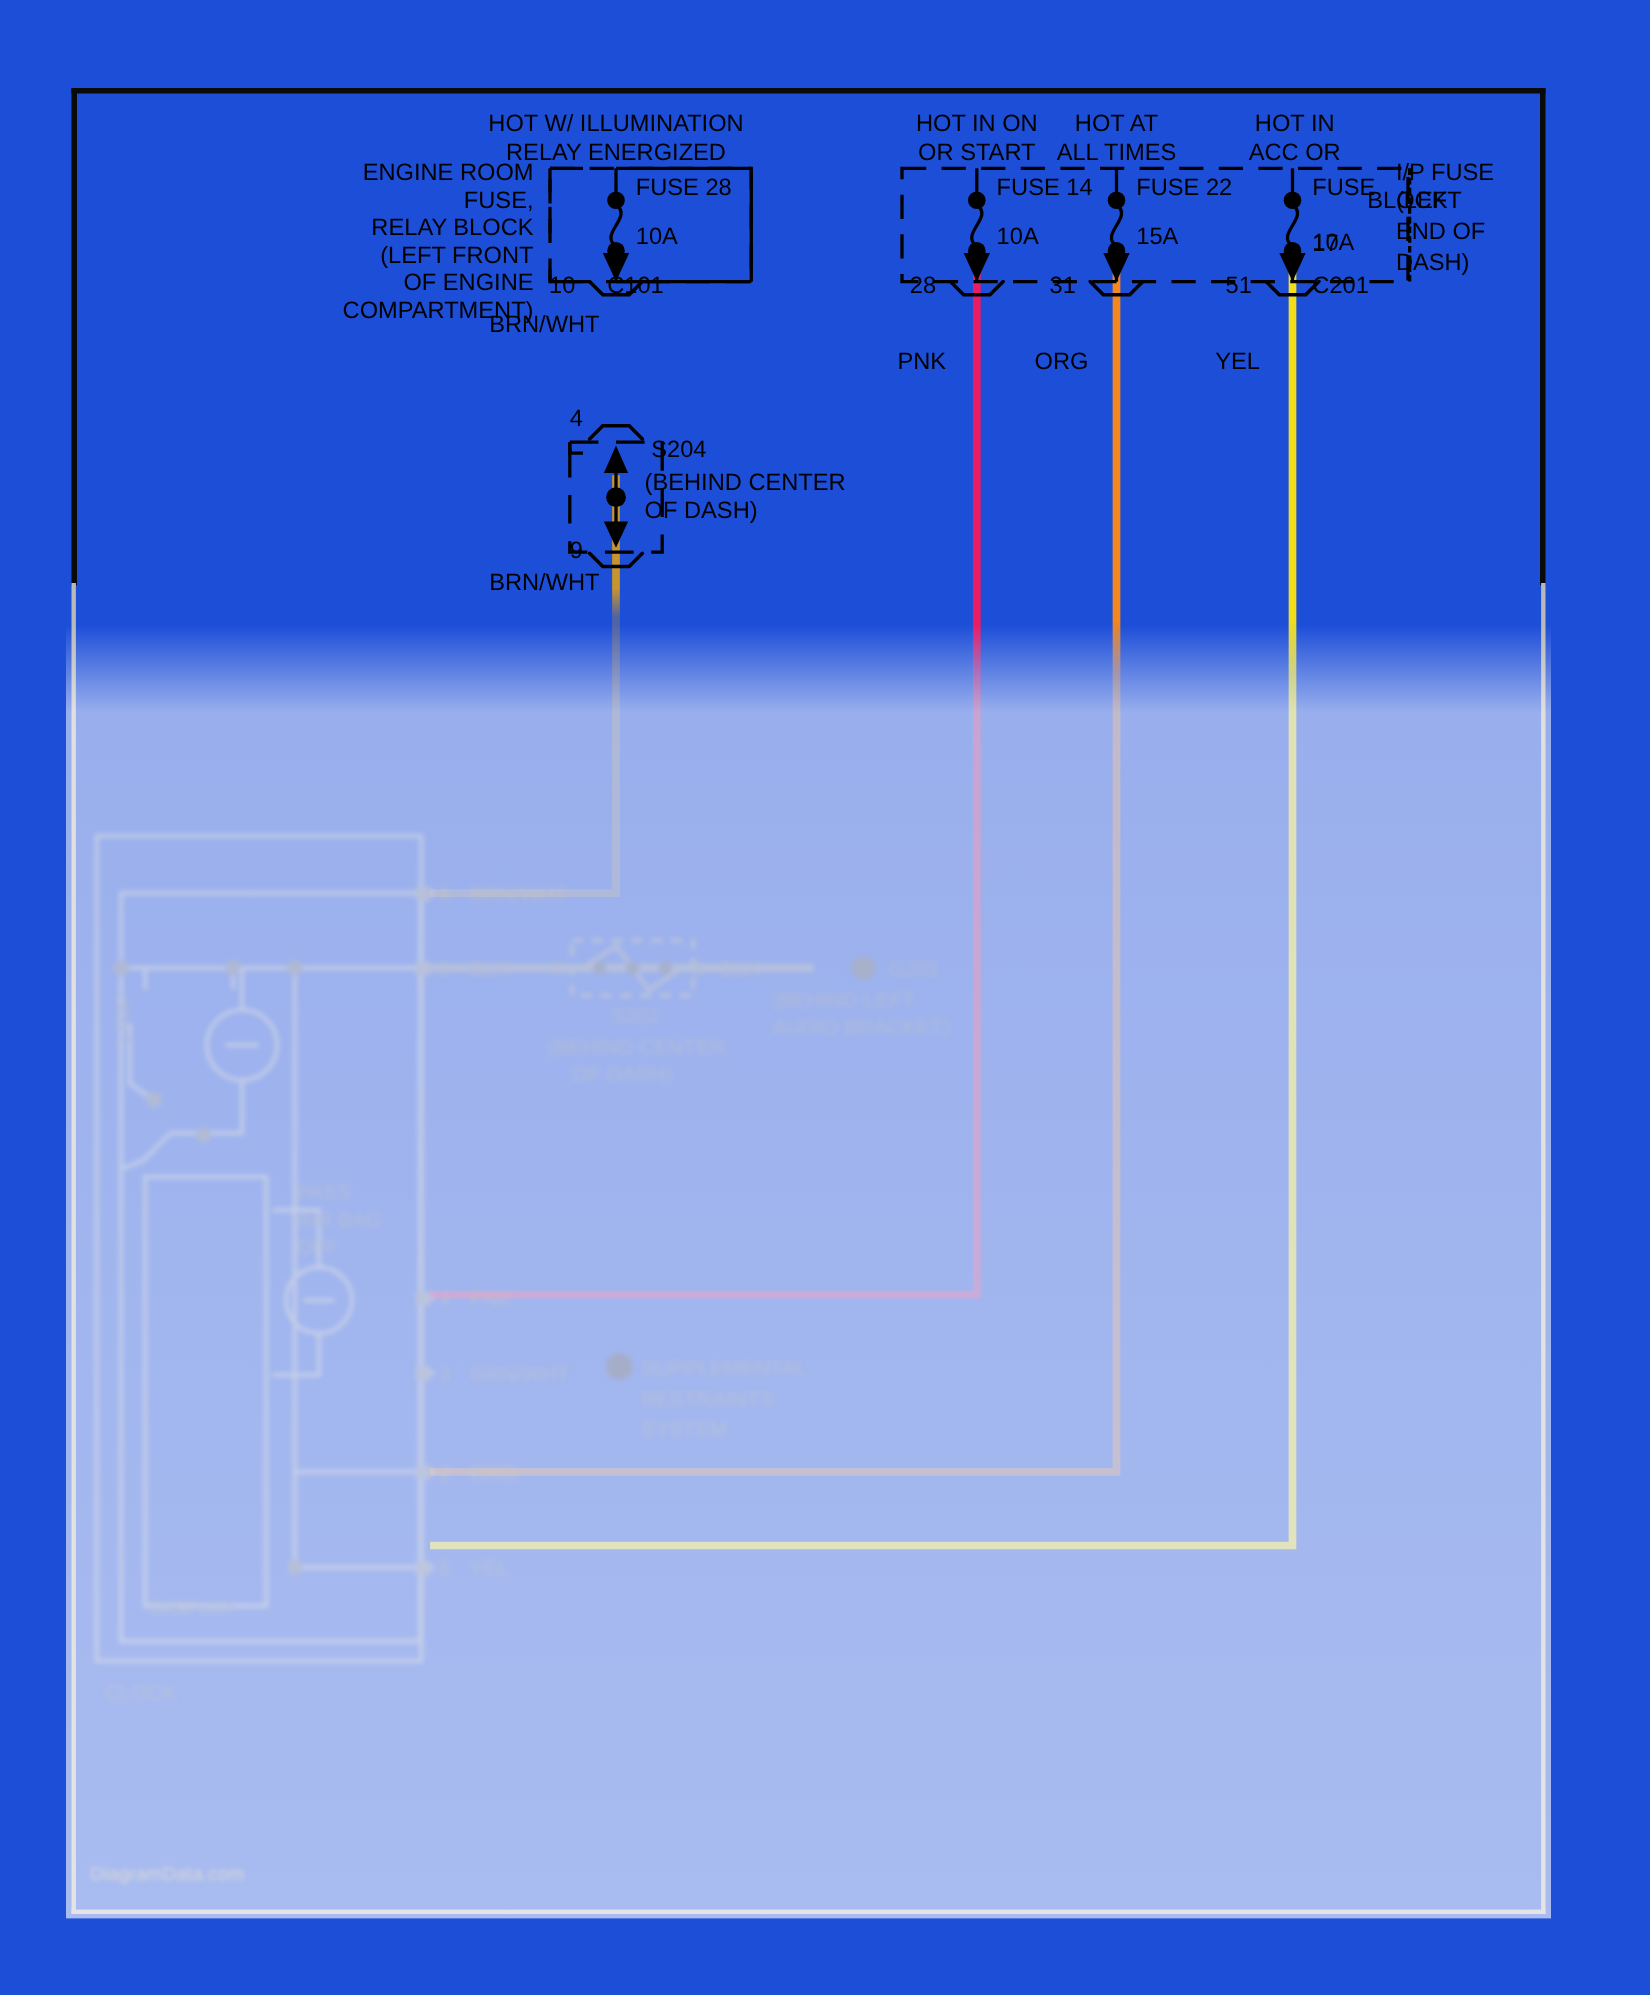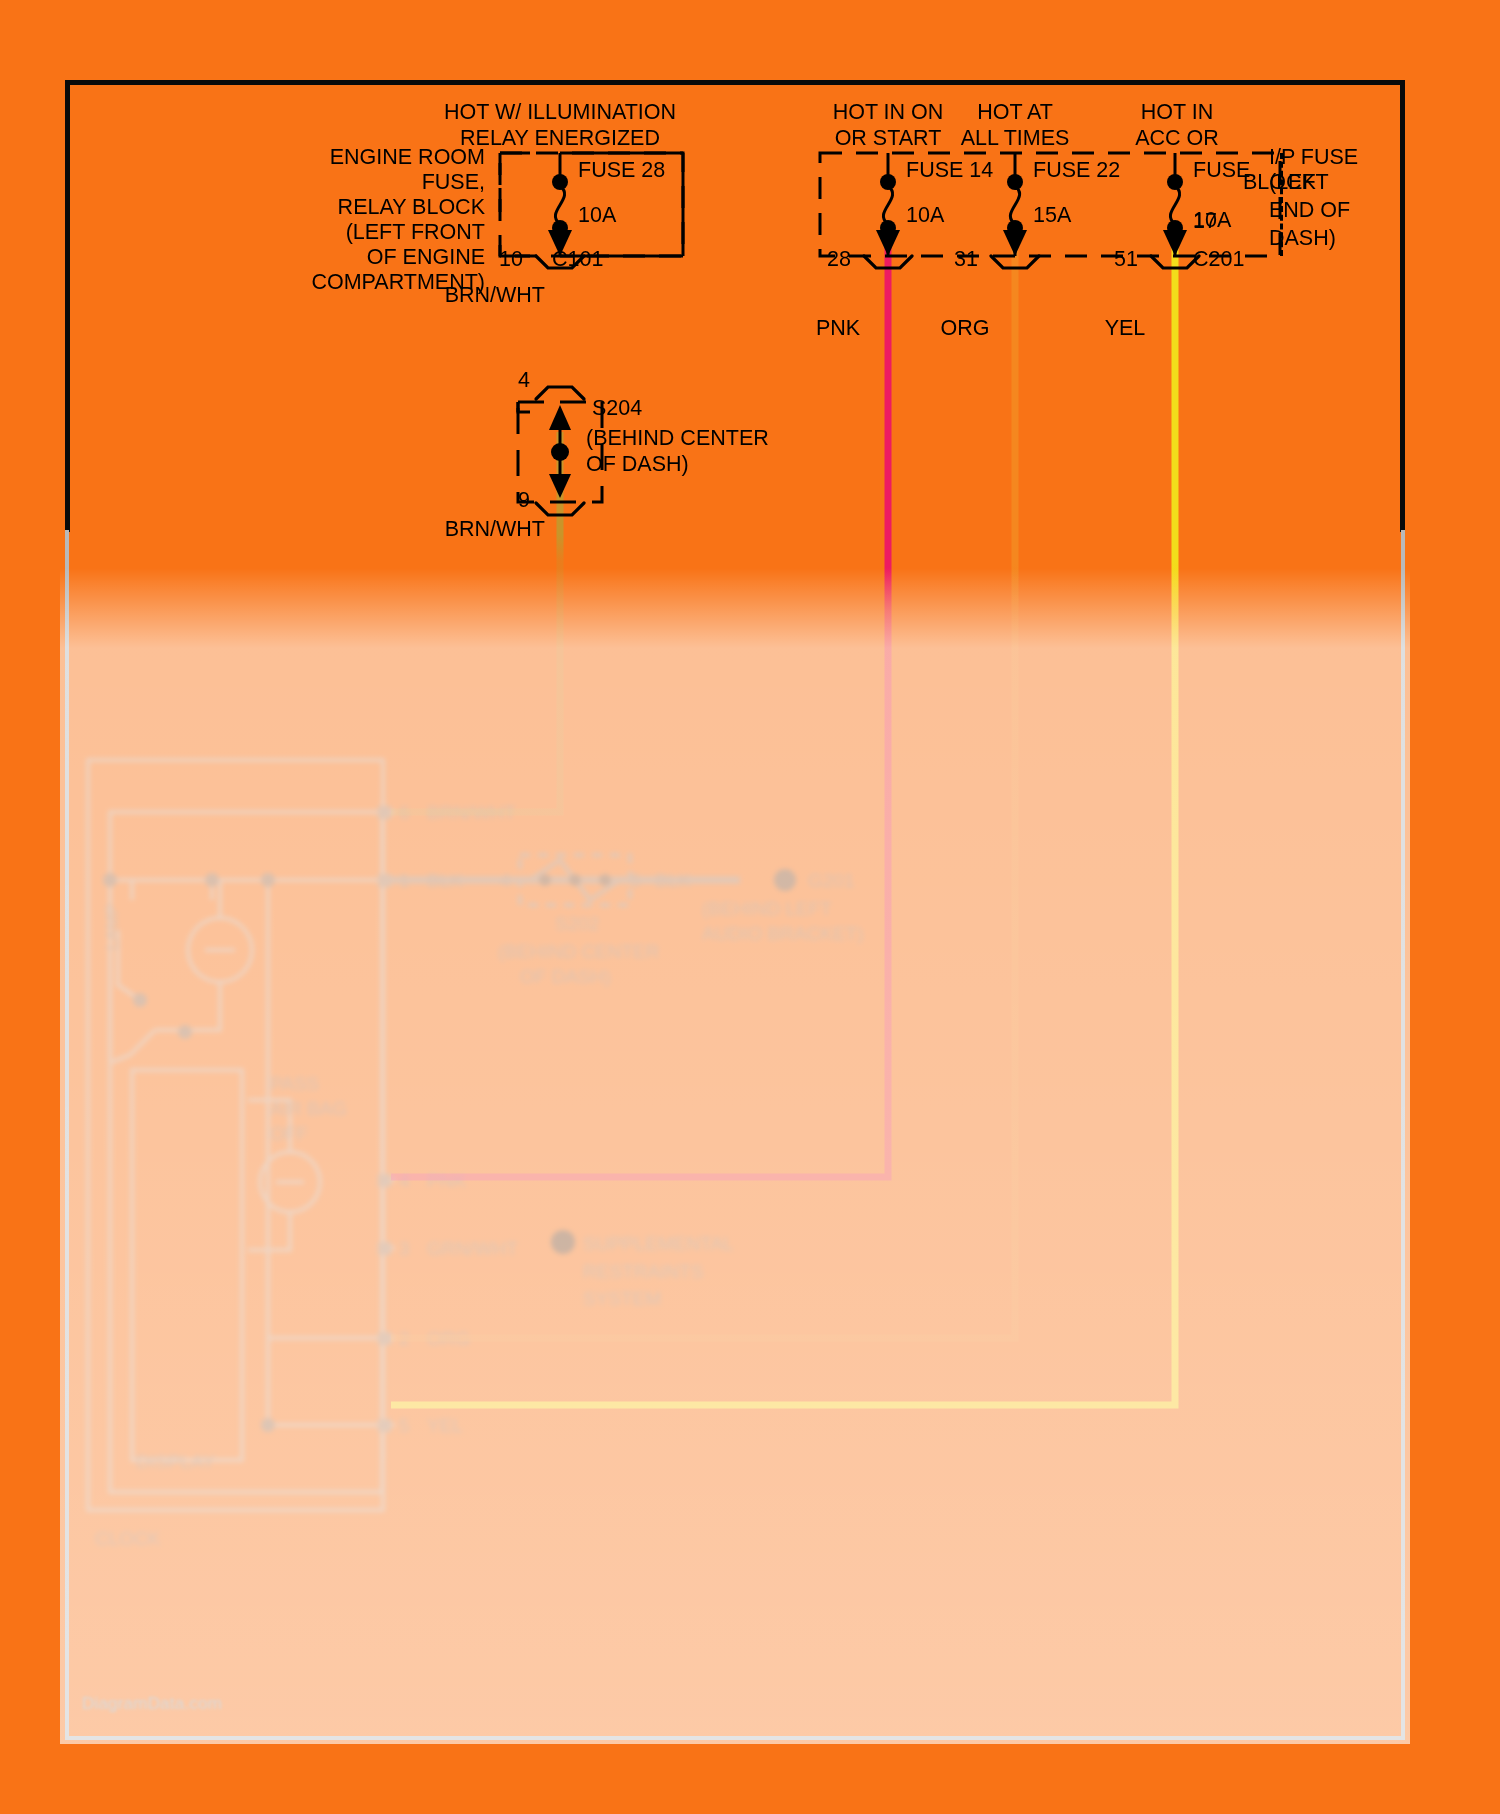--- a/index.html
+++ b/index.html
@@ -1,20 +1,20 @@
 <!DOCTYPE html>
 <html><head>
 <meta charset="utf-8">
 <style>
   html,body{margin:0;padding:0;background:#ffffff;}
   body{width:1500px;height:1814px;position:relative;
        font-family:"Liberation Sans","DejaVu Sans",sans-serif;
        -webkit-font-smoothing:antialiased;}
 
-  #sheet{position:absolute;left:0;top:0;width:1500px;height:1814px;background:#f97316;overflow:hidden;}
+  #sheet{position:absolute;left:0;top:0;width:1500px;height:1814px;background:#1d4ed8;overflow:hidden;}
 
   
   .frame-top{position:absolute;left:65px;top:80px;width:1340px;height:452px;
              border-left:5px solid #0a0a0a;border-top:5px solid #0a0a0a;border-right:5px solid #0a0a0a;
              box-sizing:border-box;background:transparent;}
   .frame-bottom{position:absolute;left:65px;top:530px;width:1340px;height:1210px;
              border-left:4px solid #b9b9b9;border-bottom:4px solid #b9b9b9;border-right:4px solid #b9b9b9;
              box-sizing:border-box;background:transparent;}
 
   

